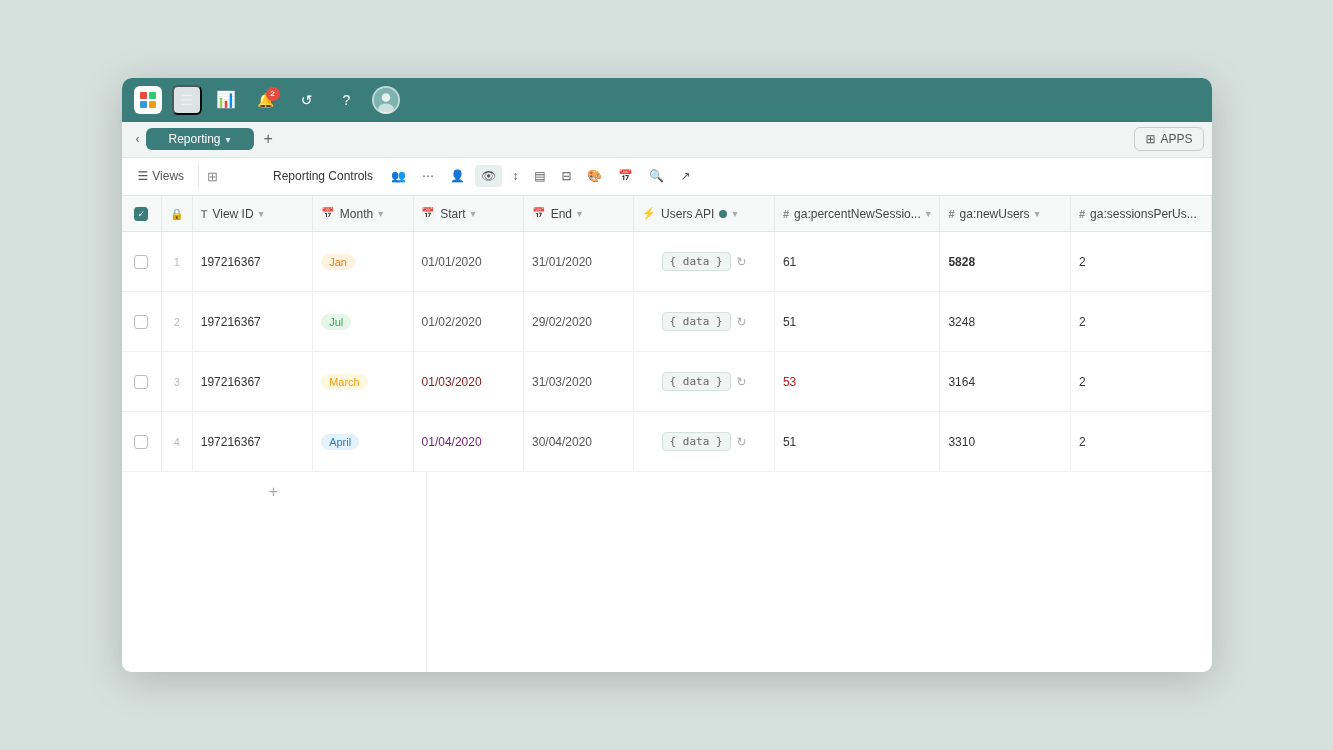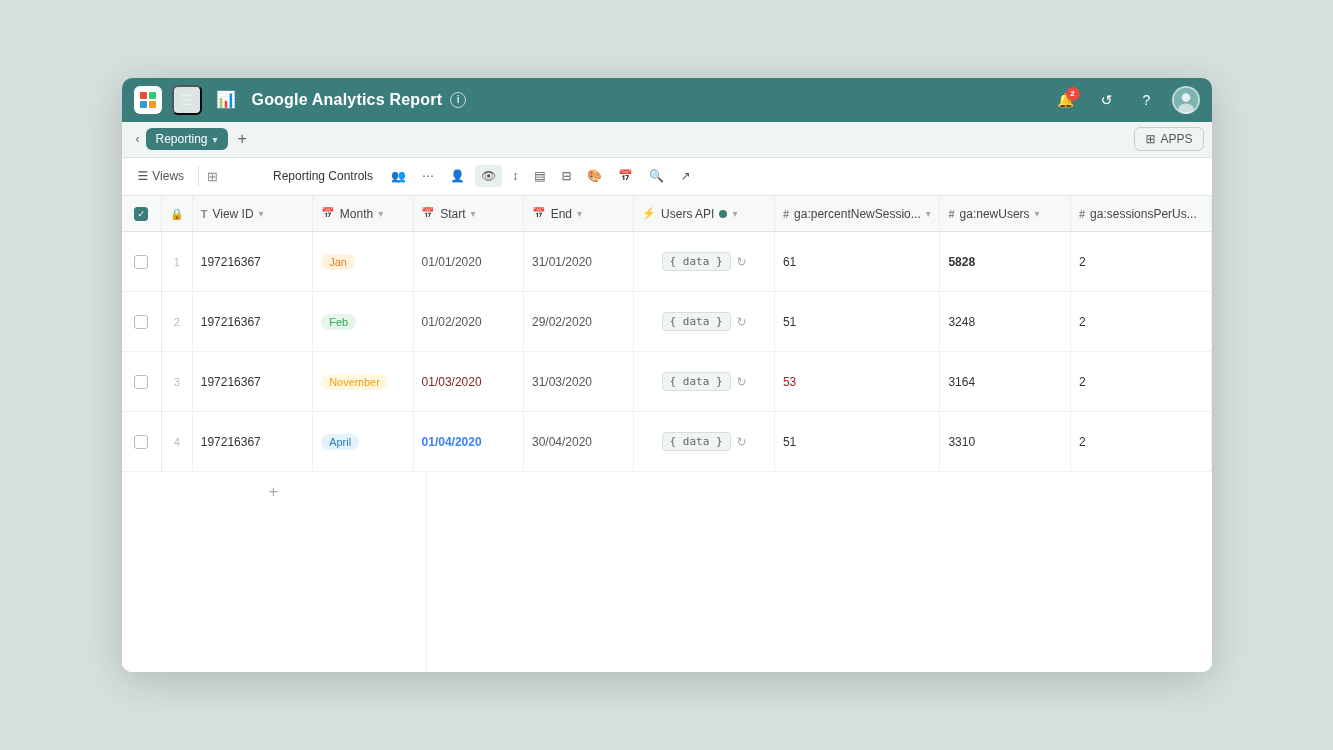--- a/index.html
+++ b/index.html
@@ -117,21 +117,21 @@
       background: none; border: none;
       cursor: pointer;
       padding: 4px 6px;
       color: #666;
       font-size: 12px;
     }
     .tab-item {
       background: #3a7d7b;
       color: white;
       border-radius: 6px;
-      padding: 4px 10px;
+      padding: 4px 23px;
       font-size: 12px;
       font-weight: 500;
       display: flex;
       align-items: center;
       gap: 5px;
       cursor: pointer;
     }
     .tab-item-caret { font-size: 10px; opacity: 0.8; }
     .tab-add-btn {
       background: none; border: none;
@@ -327,24 +327,20 @@
     <div class="header-logo">
       <div class="logo-squares">
         <div class="logo-sq ls1"></div>
         <div class="logo-sq ls2"></div>
         <div class="logo-sq ls3"></div>
         <div class="logo-sq ls4"></div>
       </div>
     </div>
     <button class="hamburger-icon header-icon-btn">☰</button>
     <span class="header-icon-btn" style="font-size:16px;">📊</span>
-    <span class="header-title">
-      <span>Google Analytics Report</span>
-      <span class="info-icon">i</span>
-    </span>
     <div class="header-actions">
       <div class="header-icon-btn">
         🔔
         <span class="notif-badge">2</span>
       </div>
       <div class="header-icon-btn">↺</div>
       <div class="header-icon-btn">?</div>
       <div class="avatar">
         <svg width="28" height="28" viewBox="0 0 28 28">
           <circle cx="14" cy="14" r="14" fill="#7fb3b0"></circle>
@@ -510,21 +506,21 @@
   </tr>
           <tr>
     <td style="text-align:center;border-right:1px solid #e8eceb;">
       <div class="checkbox-cell">
         <div class="cb"></div>
       </div>
     </td>
     <td style="text-align:center;color:#bbb;font-size:11px;width:20px;border-right:1px solid #eef1f0;">2</td>
     <td style="color:#333;font-size:12px;">197216367</td>
     <td>
-      <span class="month-tag tag-feb">Feb</span>
+      <span class="month-tag tag-feb">Jul</span>
     </td>
     <td style="color:#555;">01/02/2020</td>
     <td style="color:#555;">29/02/2020</td>
     <td>
       <div class="data-cell-content">
         <span class="data-badge">{ data }</span>
         <span class="refresh-icon">↻</span>
       </div>
     </td>
     <td style="color:#333;">51</td>
@@ -533,21 +529,21 @@
   </tr>
           <tr>
     <td style="text-align:center;border-right:1px solid #e8eceb;">
       <div class="checkbox-cell">
         <div class="cb"></div>
       </div>
     </td>
     <td style="text-align:center;color:#bbb;font-size:11px;width:20px;border-right:1px solid #eef1f0;">3</td>
     <td style="color:#333;font-size:12px;">197216367</td>
     <td>
-      <span class="month-tag tag-mar">November</span>
+      <span class="month-tag tag-mar">March</span>
     </td>
     <td style="color:#7f1d1d;">01/03/2020</td>
     <td style="color:#555;">31/03/2020</td>
     <td>
       <div class="data-cell-content">
         <span class="data-badge">{ data }</span>
         <span class="refresh-icon">↻</span>
       </div>
     </td>
     <td style="color:#b91c1c;">53</td>
@@ -558,21 +554,21 @@
     <td style="text-align:center;border-right:1px solid #e8eceb;">
       <div class="checkbox-cell">
         <div class="cb"></div>
       </div>
     </td>
     <td style="text-align:center;color:#bbb;font-size:11px;width:20px;border-right:1px solid #eef1f0;">4</td>
     <td style="color:#333;font-size:12px;">197216367</td>
     <td>
       <span class="month-tag tag-apr">April</span>
     </td>
-    <td style="color:#3b82f6;font-weight:bold;">01/04/2020</td>
+    <td style="color:#701a75;">01/04/2020</td>
     <td style="color:#555;">30/04/2020</td>
     <td>
       <div class="data-cell-content">
         <span class="data-badge">{ data }</span>
         <span class="refresh-icon">↻</span>
       </div>
     </td>
     <td style="color:#333;">51</td>
     <td style="color:#333;">3310</td>
     <td style="color:#333;">2</td>

